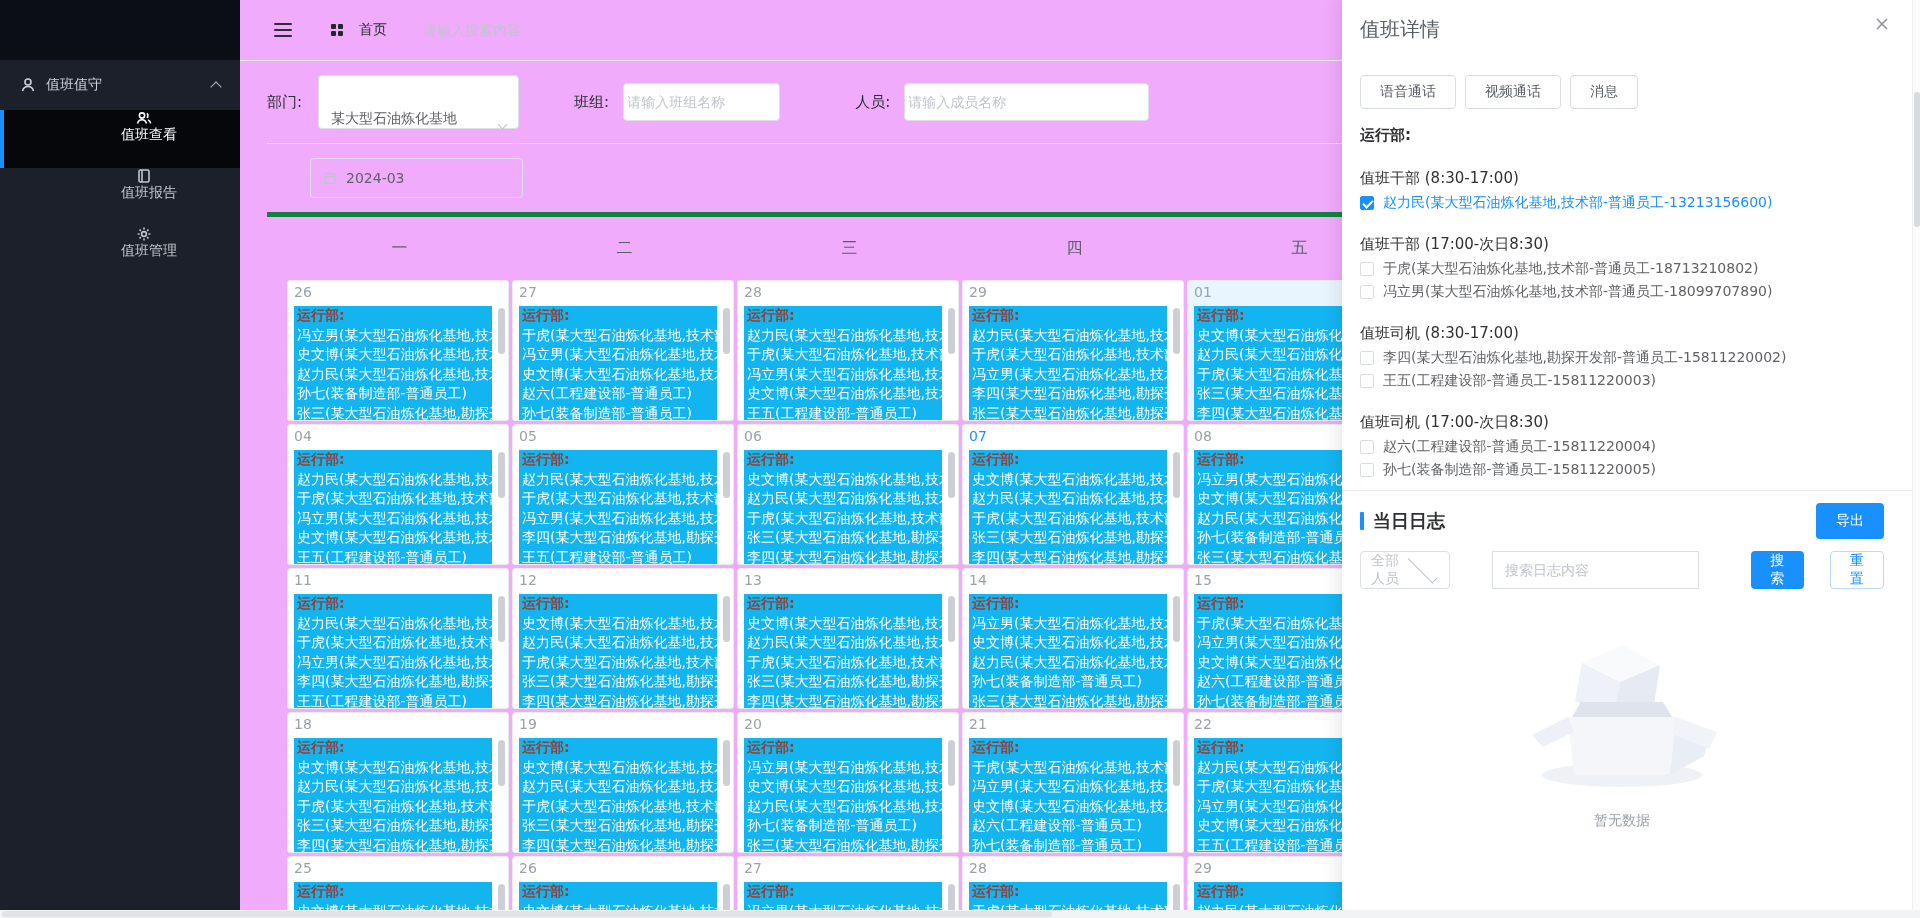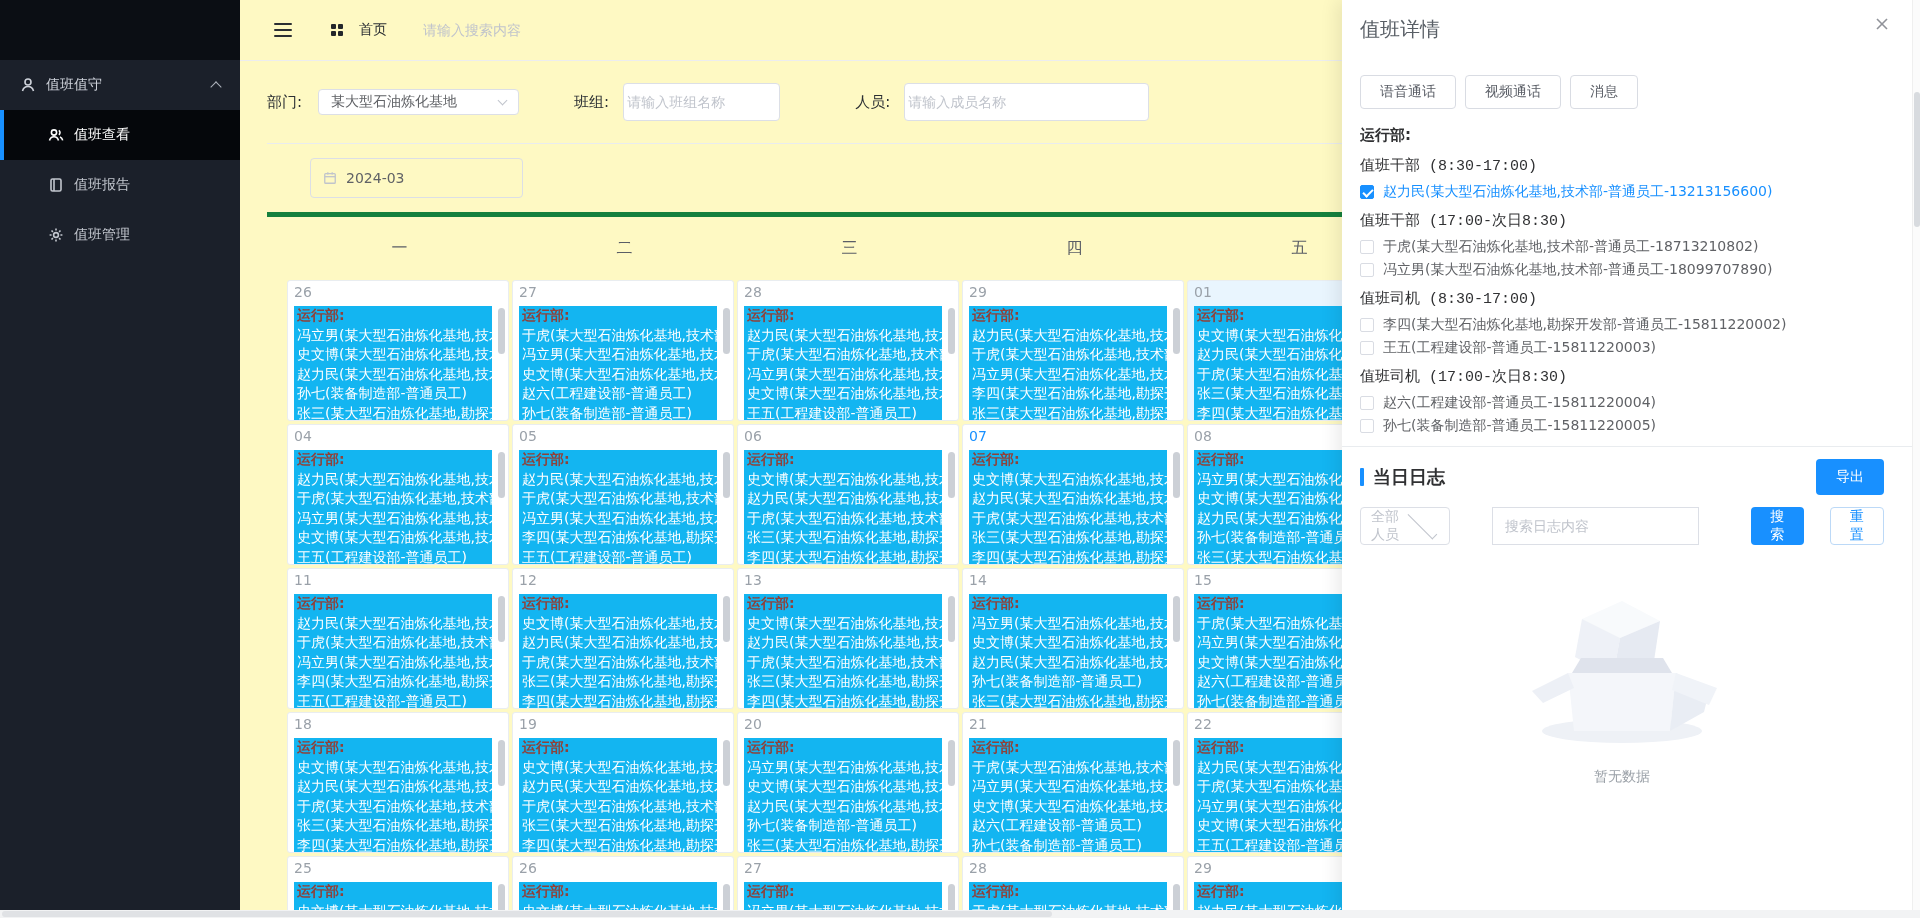--- a/index.html
+++ b/index.html
@@ -11,41 +11,41 @@
   :root{
     --accent:#1890ff; --evt:#13b5f1; --evt-head:#8e423b;
     --border:#dcdfe6; --ph:#c0c4cc; --txt2:#606266;
   }
 
   
   .sidebar{position:absolute;left:0;top:0;bottom:0;width:240px;background:#1b202a;z-index:20;}
   .logo-block{height:60px;background:#0b0e14;}
   .menu-parent{height:50px;display:flex;align-items:center;padding:0 20px;color:#ced2da;cursor:pointer;}
   .menu-parent .mp-label{margin-left:10px;flex:1;}
-  .menu-child{height:50px;display:flex;align-items:center;padding-left:48px;color:#c2c6ce;cursor:pointer;}
+  .menu-child{height:58px;display:flex;align-items:center;padding-left:48px;color:#c2c6ce;cursor:pointer;flex-direction:column;}
   .menu-child .mc-label{margin-left:10px;}
   .menu-child.active{background:#05070b;border-left:4px solid var(--accent);padding-left:44px;color:#ffffff;}
   .s-icon{width:16px;height:16px;display:inline-flex;flex:none;}
   .s-icon svg{width:16px;height:16px;stroke:currentColor;fill:none;stroke-width:1.6;}
   .chev-up{width:8px;height:8px;border-left:1.5px solid #aeb3bc;border-top:1.5px solid #aeb3bc;transform:rotate(45deg);margin-top:3px;}
 
   
-  .main{position:absolute;left:240px;right:0;top:0;bottom:0;background:#fef9c3;}
+  .main{position:absolute;left:240px;right:0;top:0;bottom:0;background:#f0abfc;}
   .topbar{height:61px;display:flex;align-items:center;padding-left:34px;border-bottom:1px solid #ecedef;}
   .hamburger{width:18px;height:14px;display:flex;flex-direction:column;justify-content:space-between;cursor:pointer;}
   .hamburger i{display:block;height:2px;background:#2b2f33;border-radius:1px;}
   .griddots{margin-left:39px;width:12px;height:12px;display:grid;grid-template-columns:5px 5px;grid-template-rows:5px 5px;gap:2px;cursor:pointer;}
   .griddots i{background:#23272b;border-radius:1px;}
   .home-tab{margin-left:16px;color:#2b2f33;cursor:pointer;}
   .top-search{margin-left:36px;border:none;outline:none;width:220px;font-size:14px;color:#303133;background:transparent;}
   .top-search::placeholder{color:var(--ph);}
 
   .filter-row{height:83px;margin-left:27px;display:flex;align-items:center;border-bottom:1px solid #e9ecef;}
   .f-label{font-size:15px;color:#2b2f33;}
-  .sel-box{margin-left:16px;width:201px;height:26px;border:1px solid var(--border);border-radius:4px;display:flex;align-items:center;padding:0 12px;color:var(--txt2);cursor:pointer;background:#fff;}
+  .sel-box{margin-left:16px;width:201px;height:54px;border:1px solid var(--border);border-radius:4px;display:flex;align-items:flex-end;padding:0 12px;color:var(--txt2);cursor:pointer;background:#fff;}
   .sel-box .sel-val{flex:1;}
   .chev-down{width:7px;height:7px;border-right:1.4px solid #c0c4cc;border-bottom:1.4px solid #c0c4cc;transform:rotate(45deg);margin-top:-4px;}
   .f-input{height:38px;border:1px solid var(--border);border-radius:4px;padding:0 3px;font-size:14px;color:#303133;outline:none;}
   .f-input::placeholder{color:var(--ph);}
   .lbl-team{margin-left:55px;} .inp-team{margin-left:14px;width:157px;}
   .lbl-person{margin-left:75px;} .inp-person{margin-left:14px;width:245px;}
 
   .month-row{height:73px;margin-left:27px;display:flex;align-items:center;border-bottom:5px solid #15803d;}
   .month-box{margin-left:43px;width:213px;height:40px;border:1px solid var(--border);border-radius:4px;display:flex;align-items:center;padding:0 12px;color:var(--txt2);cursor:pointer;}
   .month-box svg{width:14px;height:14px;stroke:#c0c4cc;fill:none;stroke-width:1.5;margin-right:9px;}
@@ -66,21 +66,21 @@
 
   
   .drawer{position:absolute;left:1342px;top:0;bottom:0;right:0;background:#fff;z-index:40;box-shadow:-6px 0 16px rgba(0,0,0,.08);}
   .d-title{padding:16px 18px 0;font-size:20px;color:#595f66;}
   .d-close{position:absolute;top:16px;right:30px;width:16px;height:16px;cursor:pointer;}
   .d-close svg{width:16px;height:16px;stroke:#909399;stroke-width:1.6;}
   .d-actions{padding:0 18px;margin-top:32px;display:flex;gap:9px;}
   .act-btn{height:34px;padding:0 19px;border:1px solid #d9dce3;border-radius:4px;background:#fff;font-size:14px;color:#5a5e66;font-family:inherit;cursor:pointer;}
   .d-body{padding:0 36px 0 18px;}
   .dept-head{margin-top:16px;font-size:15px;font-weight:700;color:#303133;line-height:20px;}
-  .group-head{margin-top:12px;font-size:15px;color:#303133;line-height:20px;font-family:Liberation Mono, monospace;}
+  .group-head{margin-top:23px;font-size:15px;color:#303133;line-height:20px;}
   .member{margin-top:6px;display:flex;align-items:center;gap:9px;height:17px;font-size:14px;color:var(--txt2);cursor:pointer;}
   .cb{width:14px;height:14px;flex:none;border:1px solid #d9dce3;border-radius:2px;background:#fff;}
   .member.checked .cb{background:var(--accent);border-color:var(--accent);position:relative;}
   .member.checked .cb::after{content:"";position:absolute;left:4px;top:1px;width:4px;height:8px;border-right:2px solid #fff;border-bottom:2px solid #fff;transform:rotate(45deg);}
   .member.checked .mname{color:var(--accent);}
   .mname{white-space:nowrap;overflow:hidden;}
   .d-divider{margin:12px -36px 0 -18px;border-top:1px solid #e9ecef;}
   .log-head{margin-top:12px;display:flex;align-items:center;}
   .log-bar{width:4px;height:18px;background:var(--accent);margin-right:9px;border-radius:1px;}
   .log-title{font-size:18px;font-weight:700;color:#303133;flex:1;}

